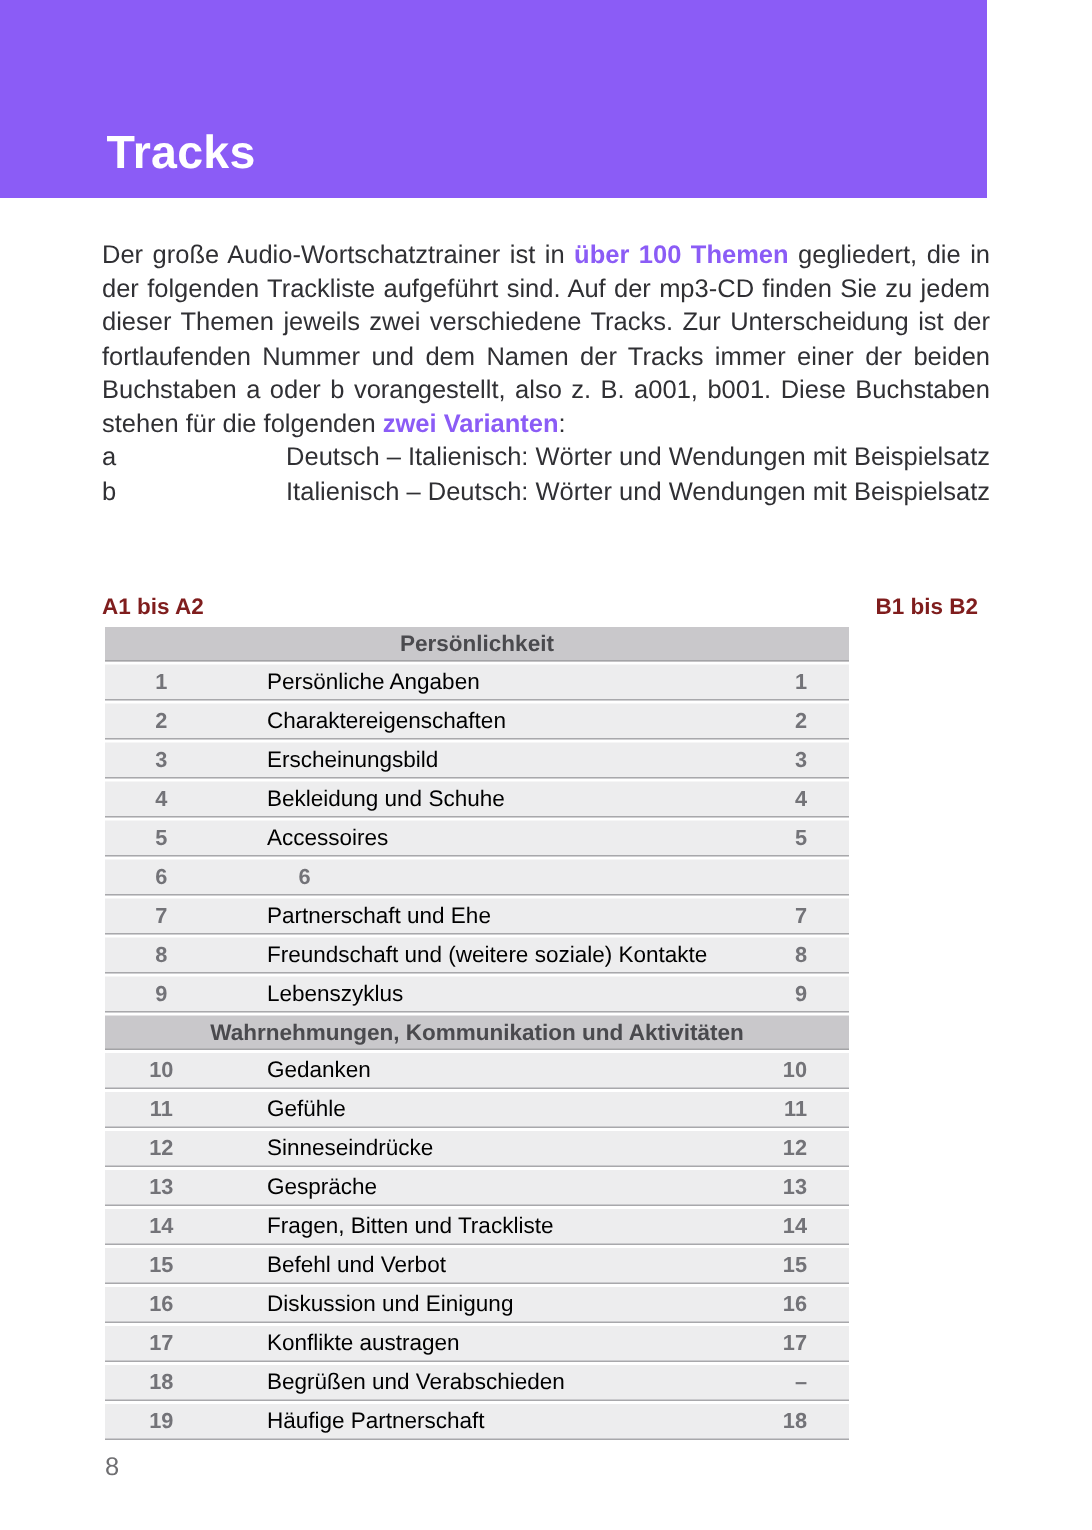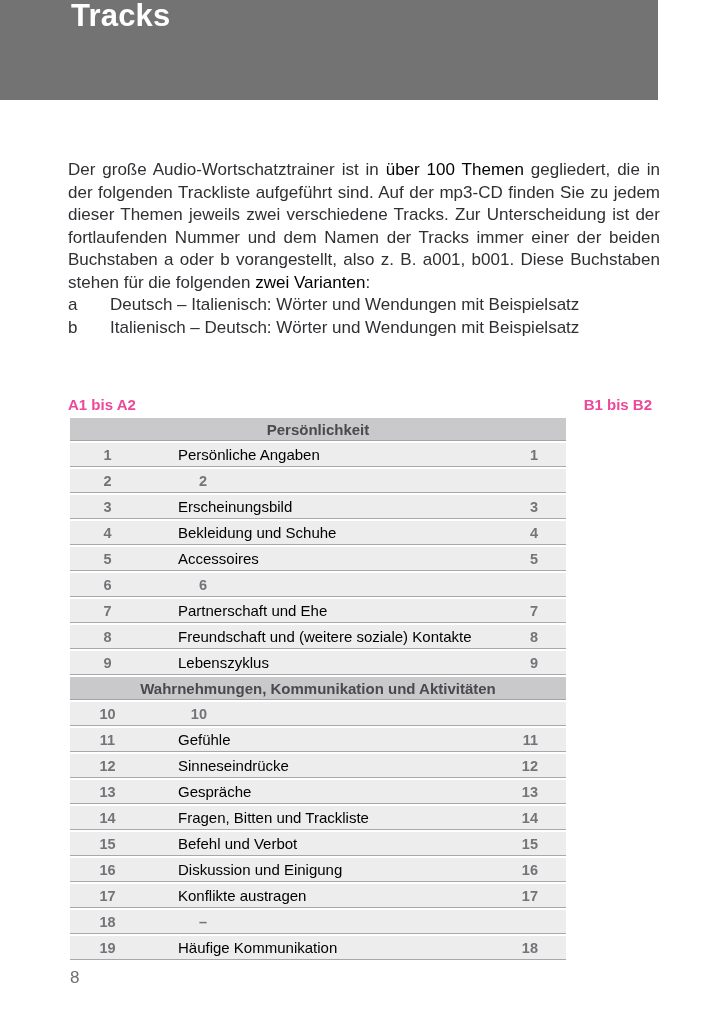--- a/index.html
+++ b/index.html
@@ -9,67 +9,68 @@
     height: 1020px;
     background: #ffffff;
     font-family: "Liberation Sans", "DejaVu Sans", sans-serif;
     overflow: hidden;
   }
 
   
   .title-band {
     position: absolute;
     left: 0; top: 0;
-    width: 658px; height: 100px;
-    background: #737373;
+    width: 658px; height: 132px;
+    background: #8b5cf6;
     display: flex;
+    align-items: flex-end;
   }
   .title-band .page-title {
     color: #ffffff;
     font-size: 31px;
     font-weight: bold;
     letter-spacing: 0.2px;
     padding: 0 0 15px 71px;
     line-height: 1;
   }
 
   
   .intro {
     position: absolute;
     left: 68px; top: 142px;
     width: 592px;
     font-size: 17px;
     line-height: 22.6px;
     color: #303034;
     text-align: justify;
   }
-  .intro b { font-weight: normal; color: #000000; }
+  .intro b { font-weight: bold; color: #8b5cf6; }
 
   
   .variant-list {
     position: absolute;
     left: 68px; top: 293px;
     width: 592px;
     font-size: 17px;
     color: #303034;
   }
   .variant-row { display: flex; line-height: 23px; }
   .variant-label { width: 42px; flex: 0 0 42px; }
-  .variant-text { flex: 1; }
+  .variant-text { flex: 1; text-align: right; }
 
   
   .level-headers {
     position: absolute;
     left: 68px; top: 396px;
     width: 588px;
     display: flex;
     justify-content: space-between;
     font-size: 15px;
     font-weight: bold;
-    color: #ec4899;
+    color: #7f1d1d;
   }
   .level-right { padding-right: 4px; }
 
   
   .tracklist {
     position: absolute;
     left: 70px; top: 418px;
     width: 496px;
   }
   .section-row {
@@ -150,20 +151,21 @@
 
   <div class="tracklist">
       <div class="section-row">Persönlichkeit</div>
       <div class="track-row">
         <span class="col-a">1</span>
         <span class="col-topic">Persönliche Angaben</span>
         <span class="col-b">1</span>
       </div>
       <div class="track-row">
         <span class="col-a">2</span>
+        <span class="col-topic">Charaktereigenschaften</span>
         <span class="col-b">2</span>
       </div>
       <div class="track-row">
         <span class="col-a">3</span>
         <span class="col-topic">Erscheinungsbild</span>
         <span class="col-b">3</span>
       </div>
       <div class="track-row">
         <span class="col-a">4</span>
         <span class="col-topic">Bekleidung und Schuhe</span>
@@ -189,20 +191,21 @@
         <span class="col-b">8</span>
       </div>
       <div class="track-row">
         <span class="col-a">9</span>
         <span class="col-topic">Lebenszyklus</span>
         <span class="col-b">9</span>
       </div>
       <div class="section-row">Wahrnehmungen, Kommunikation und Aktivitäten</div>
       <div class="track-row">
         <span class="col-a">10</span>
+        <span class="col-topic">Gedanken</span>
         <span class="col-b">10</span>
       </div>
       <div class="track-row">
         <span class="col-a">11</span>
         <span class="col-topic">Gefühle</span>
         <span class="col-b">11</span>
       </div>
       <div class="track-row">
         <span class="col-a">12</span>
         <span class="col-topic">Sinneseindrücke</span>
@@ -228,24 +231,25 @@
         <span class="col-topic">Diskussion und Einigung</span>
         <span class="col-b">16</span>
       </div>
       <div class="track-row">
         <span class="col-a">17</span>
         <span class="col-topic">Konflikte austragen</span>
         <span class="col-b">17</span>
       </div>
       <div class="track-row">
         <span class="col-a">18</span>
+        <span class="col-topic">Begrüßen und Verabschieden</span>
         <span class="col-b">–</span>
       </div>
       <div class="track-row">
         <span class="col-a">19</span>
-        <span class="col-topic">Häufige Kommunikation</span>
+        <span class="col-topic">Häufige Partnerschaft</span>
         <span class="col-b">18</span>
       </div>
     </div>
 
   <div class="page-number">8</div>
 
 </div>
 
 </body></html>

